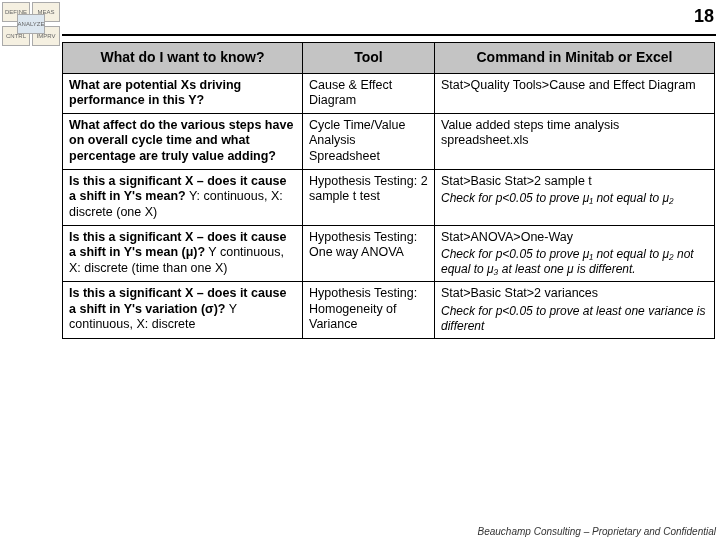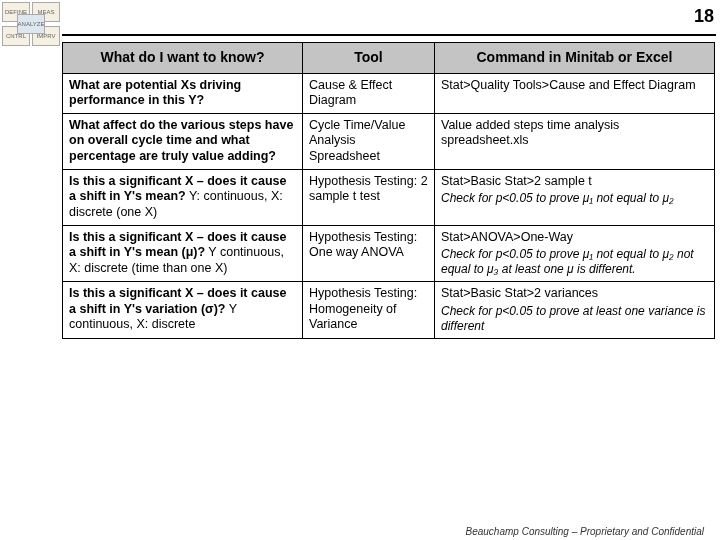--- a/index.html
+++ b/index.html
@@ -94,21 +94,21 @@
   td .sub {
     font-size: 12px;
     font-style: italic;
     display: block;
     margin-top: 2px;
   }
   .bold { font-weight: bold; }
   .foot {
     position: absolute;
     bottom: 3px;
-    right: 16px;
+    right: 4px;
     font-size: 10px;
     font-style: italic;
     color: #333;
   }
 </style>
 </head>
 <body>
 
 <div class="page">
 

